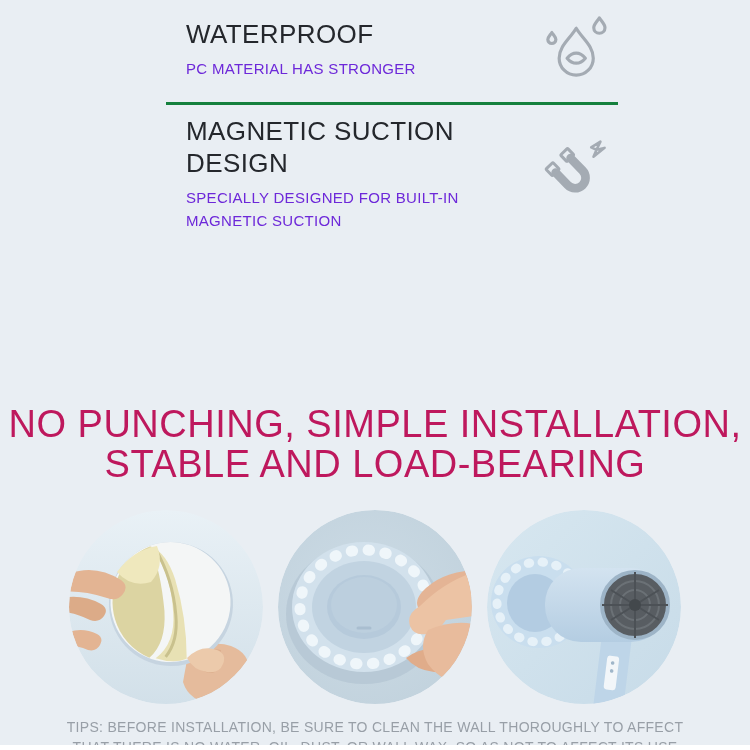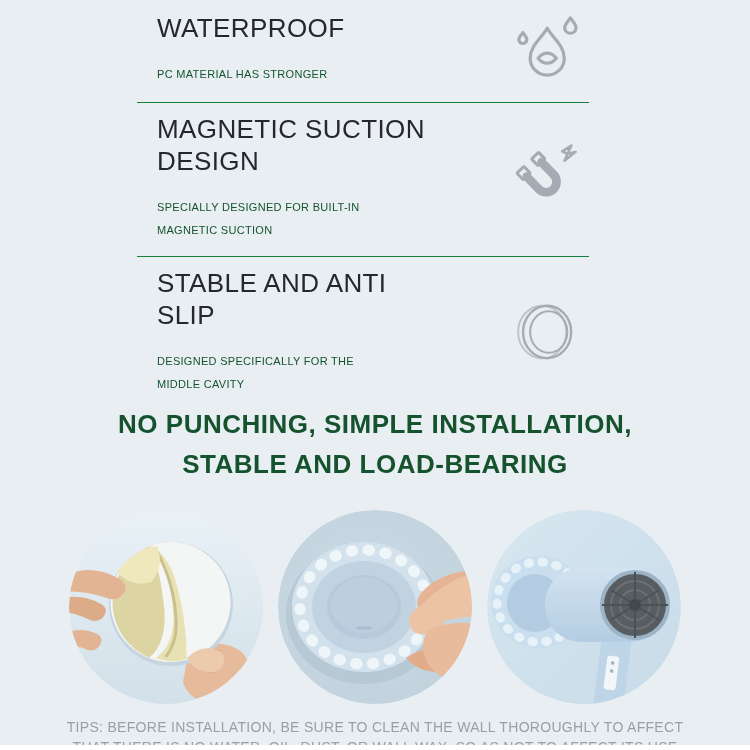--- a/index.html
+++ b/index.html
@@ -2,38 +2,38 @@
 <html><head>
 <meta charset="utf-8">
 <style>
   html,body{margin:0;padding:0;}
   body{
     width:750px;height:750px;
     background:#e9eef3;
     font-family:"Liberation Sans", sans-serif;
     position:relative;overflow:hidden;
   }
-  .features{position:absolute;top:0;left:137px;width:452px;}
+  .features{position:absolute;top:0;left:166px;width:452px;}
   .feature{display:flex;align-items:center;padding:10px 0 14px 20px;}
-  .feature + .feature{border-top:1px solid #15803d;}
+  .feature + .feature{border-top:3px solid #15803d;}
   .feature-text{flex:1;min-width:0;}
   .feature-title{
     font-size:26px;line-height:32px;color:#24272c;
     letter-spacing:.4px;font-weight:500;
   }
   .feature-desc{
-    margin-top:19px;font-size:11px;line-height:23px;
-    color:#14532d;letter-spacing:.3px;
+    margin-top:7px;font-size:15px;line-height:23px;
+    color:#6d28d9;letter-spacing:.3px;
   }
   .feature-icon{width:86px;display:flex;align-items:center;justify-content:center;flex:0 0 86px;}
   .feature-icon svg{display:block;}
 
   .headline{
     margin-top:10px;text-align:center;
-    font-size:26px;line-height:40px;color:#14532d;letter-spacing:.5px;font-weight:bold;
+    font-size:38px;line-height:40px;color:#be185d;letter-spacing:.5px;
   }
 
   .steps{
     margin-top:26px;display:flex;justify-content:center;gap:15px;
   }
   .step-circle{
     width:194px;height:194px;border-radius:50%;overflow:hidden;flex:0 0 194px;
   }
   .step-circle svg{display:block;}
 
@@ -85,39 +85,20 @@
         <g transform="rotate(-44 30 36)">
           <path d="M23,22 v15 a9,9 0 0 0 18,0 v-15" stroke-width="7.5"></path>
           <rect x="19" y="14" width="8.4" height="8" rx="1"></rect>
           <rect x="36.6" y="14" width="8.4" height="8" rx="1"></rect>
         </g>
         <path d="M46,9 l8,-5 l-3.4,7 l7,-1.6 l-9.6,7.6 l2.6,-6 z" stroke-width="2.2"></path>
       </svg>
     </div>
   </div>
 
-  <div class="feature">
-    <div class="feature-text">
-      <div class="feature-title">
-        <div>STABLE AND ANTI</div>
-        <div>SLIP</div>
-      </div>
-      <div class="feature-desc">
-        <div>DESIGNED SPECIFICALLY FOR THE</div>
-        <div>MIDDLE CAVITY</div>
-      </div>
-    </div>
-    <div class="feature-icon">
-      <svg width="70" height="70" viewBox="0 0 64 64" fill="none" stroke-linecap="round">
-        <ellipse cx="28.5" cy="32" rx="22" ry="24" stroke="#bcc3ca" stroke-width="1.8"></ellipse>
-        <ellipse cx="33" cy="32" rx="22" ry="24" stroke="#a4abb3" stroke-width="2.2"></ellipse>
-        <ellipse cx="34.5" cy="32" rx="17" ry="19" stroke="#a4abb3" stroke-width="1.8"></ellipse>
-      </svg>
-    </div>
-  </div>
 </div>
 
 <div style="height:394px"></div>
 
 <div class="headline">
   <div>NO PUNCHING, SIMPLE INSTALLATION,</div>
   <div>STABLE AND LOAD-BEARING</div>
 </div>
 
 <div class="steps">

